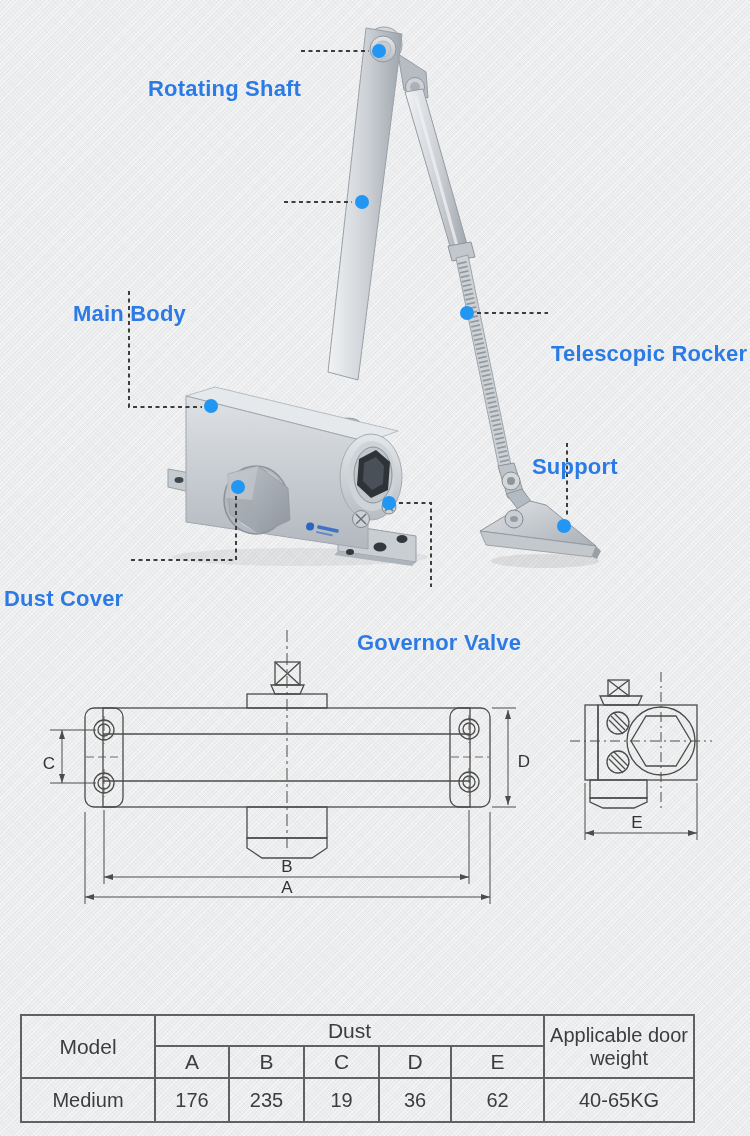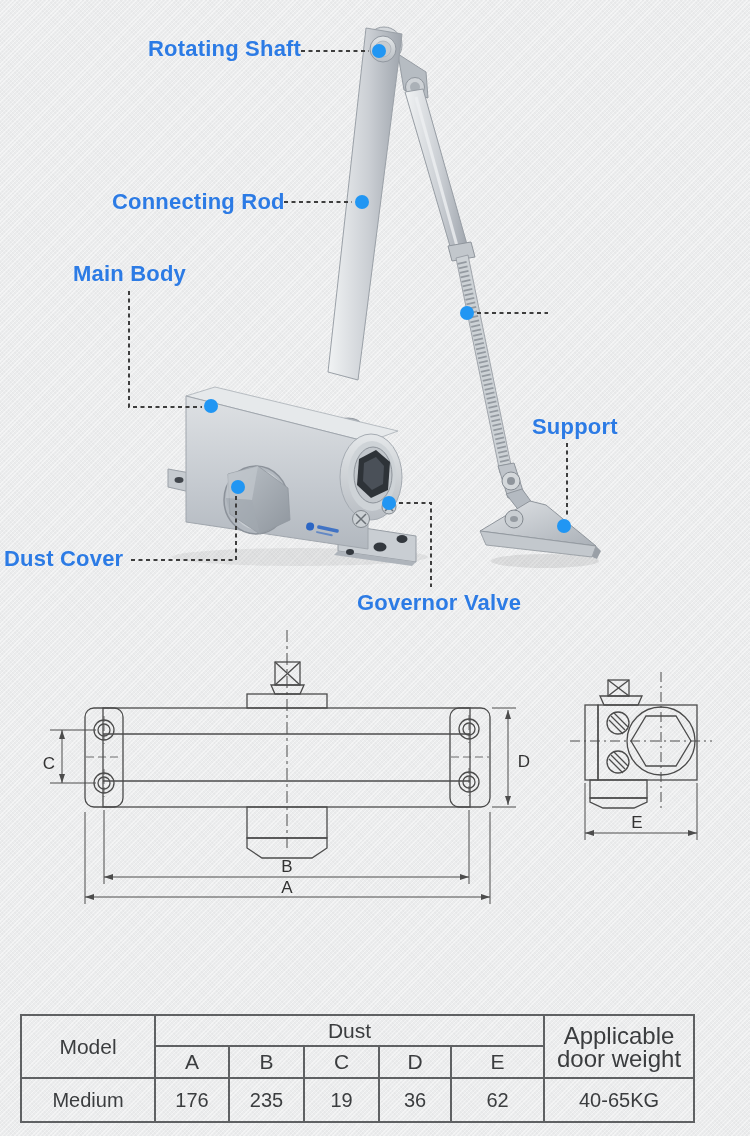--- a/index.html
+++ b/index.html
@@ -11,34 +11,35 @@
       repeating-linear-gradient(45deg, rgba(0,0,0,.018) 0 1px, transparent 1px 3px);
     font-family:"Liberation Sans",sans-serif;
   }
   .layer{position:absolute;left:0;top:0;}
   .callout{
     position:absolute;
     font:700 22px "Liberation Sans",sans-serif;
     color:#2c7be5;
     white-space:nowrap;
     letter-spacing:.2px;
+    margin-top:40px;
   }
   table.spec{
     position:absolute;left:20px;top:1014px;
     width:673px;border-collapse:collapse;table-layout:fixed;
     font-family:Liberation Sans, sans-serif;color:#3b3d3f;
   }
   table.spec td,table.spec th{
     border:2px solid #5f6163;text-align:center;vertical-align:middle;
     font-weight:400;padding:0;
   }
   .h-size{height:29px;font-size:21px;}
   .h-letters td{height:30px;font-size:21px;}
   .r-data td{height:42px;font-size:20px;}
-  .weight-head{font-size:24px;line-height:23px;}
+  .weight-head{font-size:20px;line-height:23px;}
 </style>
 </head>
 <body>
 
 <div class="page">
 
   <svg class="layer" width="750" height="615" viewBox="0 0 750 615">
     <defs>
       <linearGradient id="gArm" x1="0" y1="0" x2="1" y2="0">
         <stop offset="0" stop-color="#f1f3f4"></stop>
@@ -151,22 +152,22 @@
       <circle cx="362" cy="202" r="7"></circle>
       <circle cx="211" cy="406" r="7"></circle>
       <circle cx="467" cy="313" r="7"></circle>
       <circle cx="564" cy="526" r="7"></circle>
       <circle cx="238" cy="487" r="7"></circle>
       <circle cx="389" cy="503" r="7"></circle>
     </g>
   </svg>
 
   <div class="callout" style="left:148px;top:36px">Rotating Shaft</div>
-  <div class="callout" style="left:112px;top:189px">Connecting Rod</div>
   <div class="callout" style="left:73px;top:261px">Main Body</div>
+  <div class="callout" style="left:551px;top:301px">Telescopic Rocker</div>
   <div class="callout" style="left:532px;top:414px">Support</div>
   <div class="callout" style="left:4px;top:546px">Dust Cover</div>
   <div class="callout" style="left:357px;top:590px">Governor Valve</div>
 
   <svg class="layer" style="top:0" width="750" height="930" viewBox="0 0 750 930">
     <g fill="none" stroke="#4c4c4c" stroke-width="1.3">
 
       <g>
         <line x1="287" y1="630" x2="287" y2="848" stroke-dasharray="12 4 3 4" stroke-width="1"></line>
         <rect x="275" y="662" width="25" height="23"></rect>

